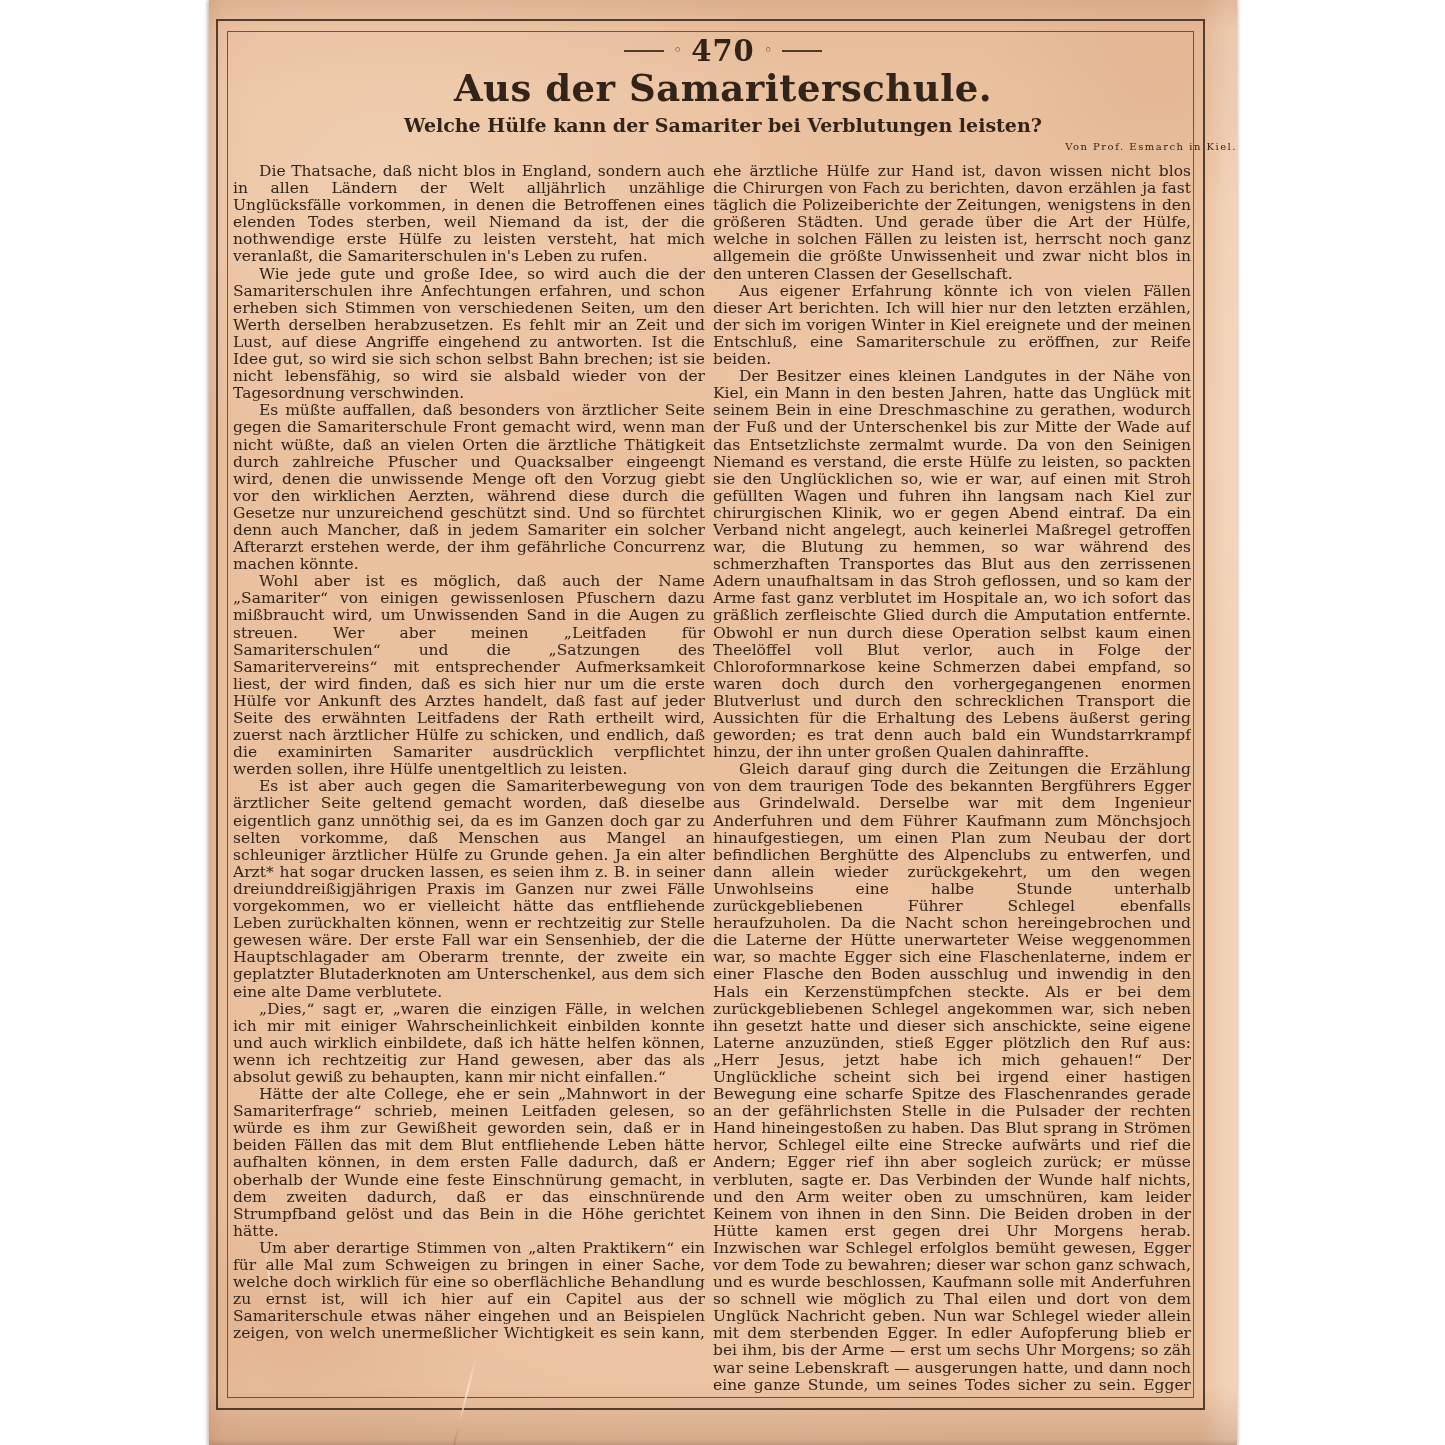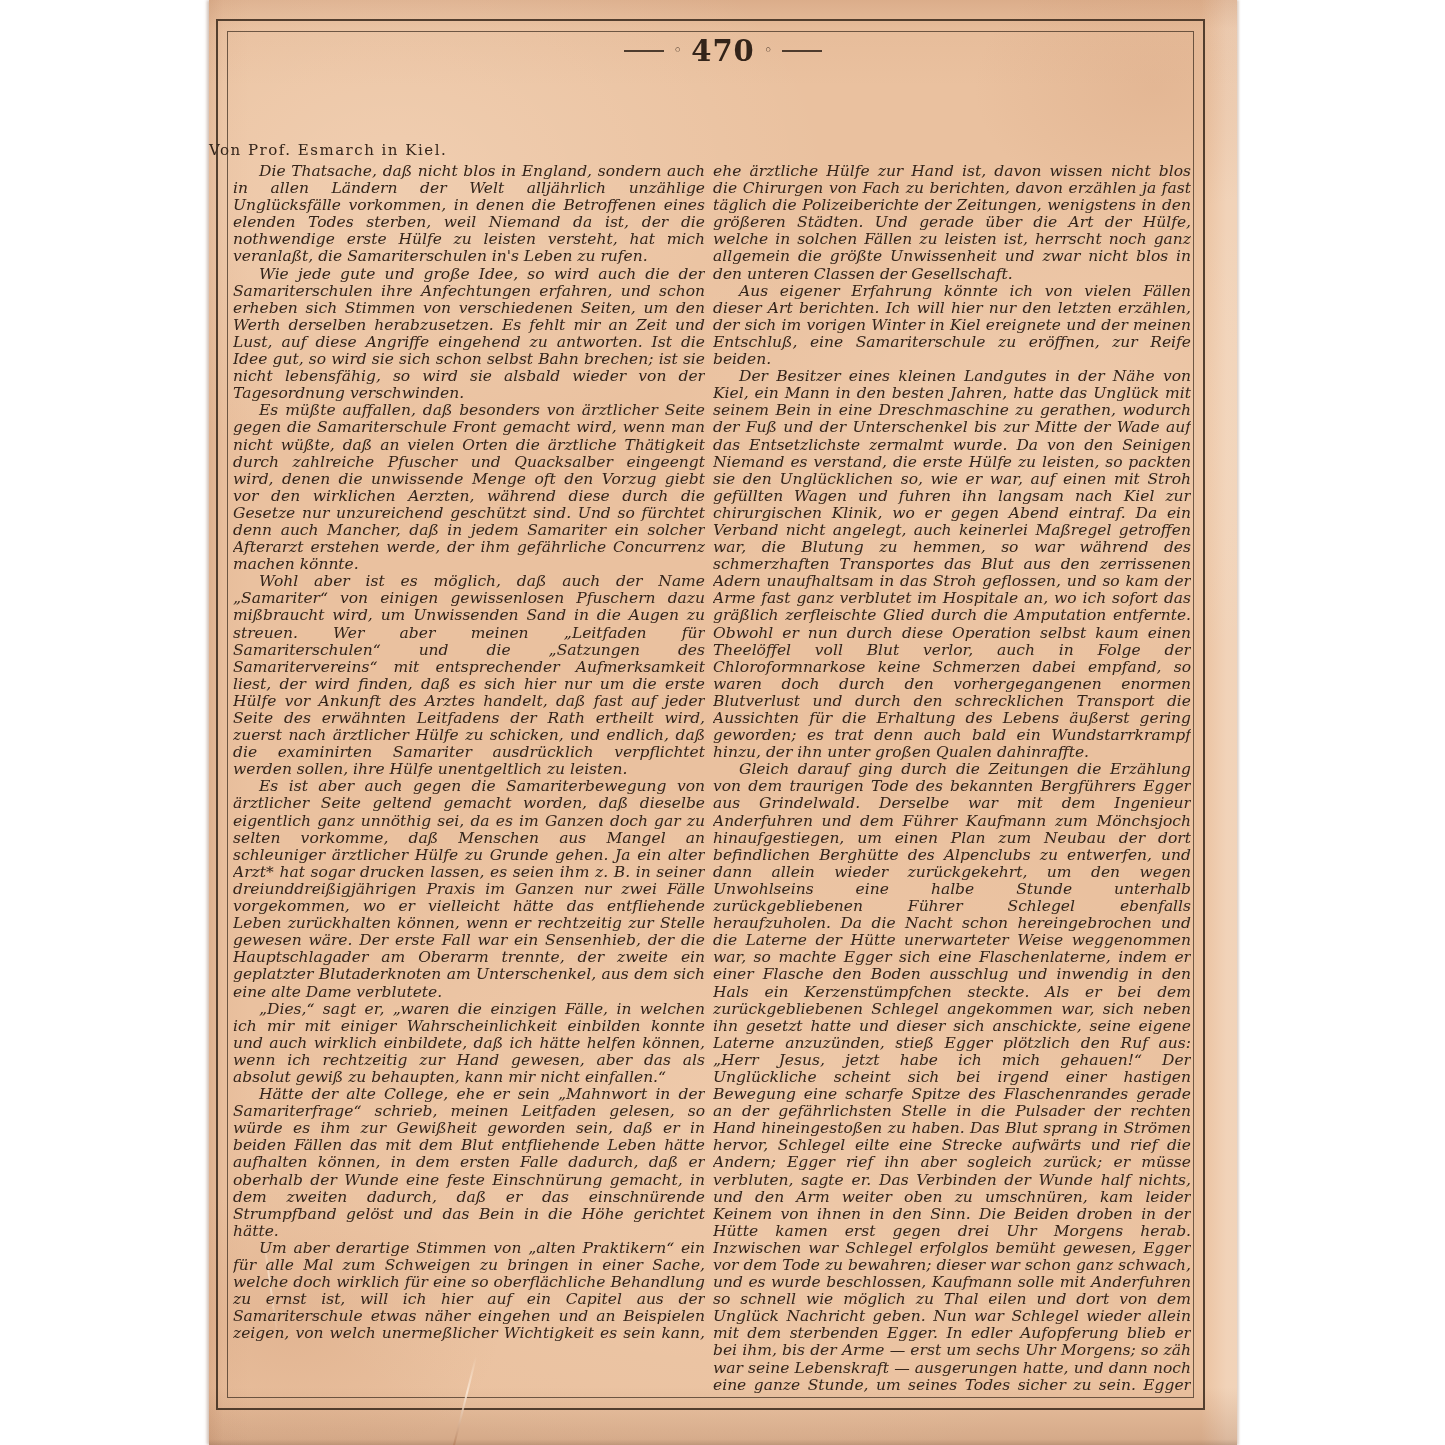--- a/index.html
+++ b/index.html
@@ -62,32 +62,32 @@
     position:absolute;left:0;top:66px;width:100%;
     text-align:center;font-size:37px;font-weight:bold;
     letter-spacing:.5px;
   }
   .subtitle{
     position:absolute;left:0;top:114px;width:100%;
     text-align:center;font-size:19px;font-weight:bold;
   }
   .byline{
     position:absolute;left:0;top:141px;width:100%;
-    text-align:left;font-size:15px;letter-spacing:1.5px;
+    text-align:right;font-size:10px;letter-spacing:1.5px;
   }
   
   .col{
     position:absolute;top:163px;
     font-size:15.5px;line-height:17.1px;
     text-align:justify;
     overflow:hidden;
   }
   .col-left{left:24px;width:472px;height:1180px;}
   .col-right{left:504px;width:478px;height:1232px;}
-  .para{text-indent:26px;font-style:italic;}
+  .para{text-indent:26px;}
   .para.noindent{text-indent:0;}
   .footnote{
     position:absolute;left:24px;top:1346px;width:472px;
     font-size:13.5px;line-height:16px;
     text-align:left;text-indent:18px;
   }
 </style>
 </head>
 <body>
 
@@ -98,20 +98,22 @@
   <div class="tear2"></div>
 
   <div class="pagenum-row">
     <span class="orn-line"></span>
     <span class="orn-dot">◦</span>
     <span class="pagenum">470</span>
     <span class="orn-dot">◦</span>
     <span class="orn-line"></span>
   </div>
 
+  <h1 class="title">Aus der Samariterschule.</h1>
+  <h2 class="subtitle">Welche Hülfe kann der Samariter bei Verblutungen leisten?</h2>
   <div class="byline">Von Prof. Esmarch in Kiel.</div>
 
   <div class="col col-left">
       <p class="para">Die Thatsache, daß nicht blos in England, sondern auch in allen Ländern der Welt alljährlich unzählige Unglücksfälle vorkommen, in denen die Betroffenen eines elenden Todes sterben, weil Niemand da ist, der die nothwendige erste Hülfe zu leisten versteht, hat mich veranlaßt, die Samariterschulen in's Leben zu rufen.</p>
       <p class="para">Wie jede gute und große Idee, so wird auch die der Samariterschulen ihre Anfechtungen erfahren, und schon erheben sich Stimmen von verschiedenen Seiten, um den Werth derselben herabzusetzen. Es fehlt mir an Zeit und Lust, auf diese Angriffe eingehend zu antworten. Ist die Idee gut, so wird sie sich schon selbst Bahn brechen; ist sie nicht lebensfähig, so wird sie alsbald wieder von der Tagesordnung verschwinden.</p>
       <p class="para">Es müßte auffallen, daß besonders von ärztlicher Seite gegen die Samariterschule Front gemacht wird, wenn man nicht wüßte, daß an vielen Orten die ärztliche Thätigkeit durch zahlreiche Pfuscher und Quacksalber eingeengt wird, denen die unwissende Menge oft den Vorzug giebt vor den wirklichen Aerzten, während diese durch die Gesetze nur unzureichend geschützt sind. Und so fürchtet denn auch Mancher, daß in jedem Samariter ein solcher Afterarzt erstehen werde, der ihm gefährliche Concurrenz machen könnte.</p>
       <p class="para">Wohl aber ist es möglich, daß auch der Name „Samariter“ von einigen gewissenlosen Pfuschern dazu mißbraucht wird, um Unwissenden Sand in die Augen zu streuen. Wer aber meinen „Leitfaden für Samariterschulen“ und die „Satzungen des Samaritervereins“ mit entsprechender Aufmerksamkeit liest, der wird finden, daß es sich hier nur um die erste Hülfe vor Ankunft des Arztes handelt, daß fast auf jeder Seite des erwähnten Leitfadens der Rath ertheilt wird, zuerst nach ärztlicher Hülfe zu schicken, und endlich, daß die examinirten Samariter ausdrücklich verpflichtet werden sollen, ihre Hülfe unentgeltlich zu leisten.</p>
       <p class="para">Es ist aber auch gegen die Samariterbewegung von ärztlicher Seite geltend gemacht worden, daß dieselbe eigentlich ganz unnöthig sei, da es im Ganzen doch gar zu selten vorkomme, daß Menschen aus Mangel an schleuniger ärztlicher Hülfe zu Grunde gehen. Ja ein alter Arzt* hat sogar drucken lassen, es seien ihm z. B. in seiner dreiunddreißigjährigen Praxis im Ganzen nur zwei Fälle vorgekommen, wo er vielleicht hätte das entfliehende Leben zurückhalten können, wenn er rechtzeitig zur Stelle gewesen wäre. Der erste Fall war ein Sensenhieb, der die Hauptschlagader am Oberarm trennte, der zweite ein geplatzter Blutaderknoten am Unterschenkel, aus dem sich eine alte Dame verblutete.</p>
       <p class="para">„Dies,“ sagt er, „waren die einzigen Fälle, in welchen ich mir mit einiger Wahrscheinlichkeit einbilden konnte und auch wirklich einbildete, daß ich hätte helfen können, wenn ich rechtzeitig zur Hand gewesen, aber das als absolut gewiß zu behaupten, kann mir nicht einfallen.“</p>
       <p class="para">Hätte der alte College, ehe er sein „Mahnwort in der Samariterfrage“ schrieb, meinen Leitfaden gelesen, so würde es ihm zur Gewißheit geworden sein, daß er in beiden Fällen das mit dem Blut entfliehende Leben hätte aufhalten können, in dem ersten Falle dadurch, daß er oberhalb der Wunde eine feste Einschnürung gemacht, in dem zweiten dadurch, daß er das einschnürende Strumpfband gelöst und das Bein in die Höhe gerichtet hätte.</p>

